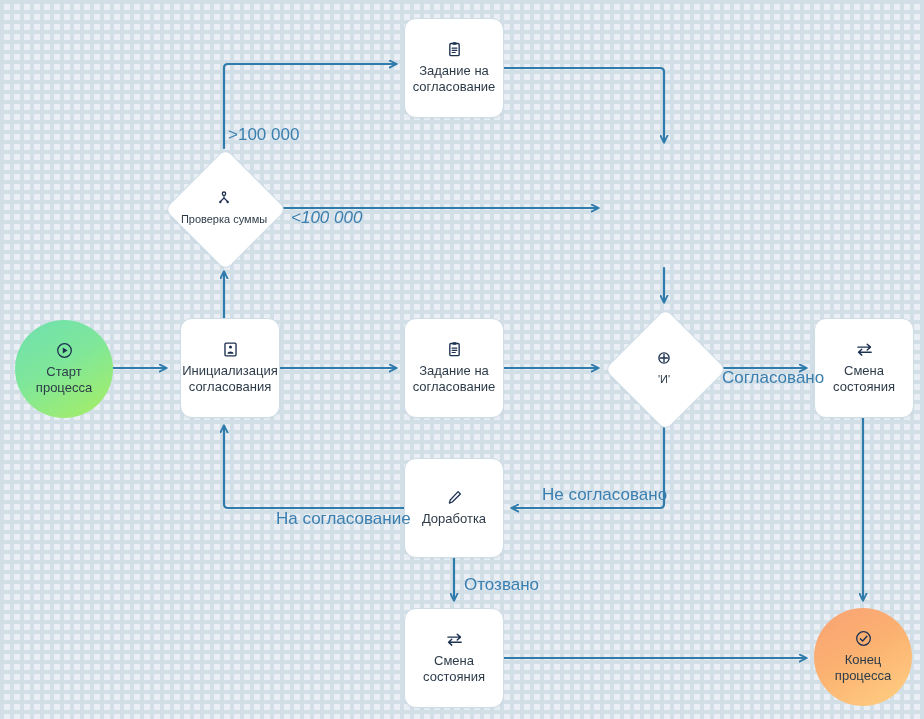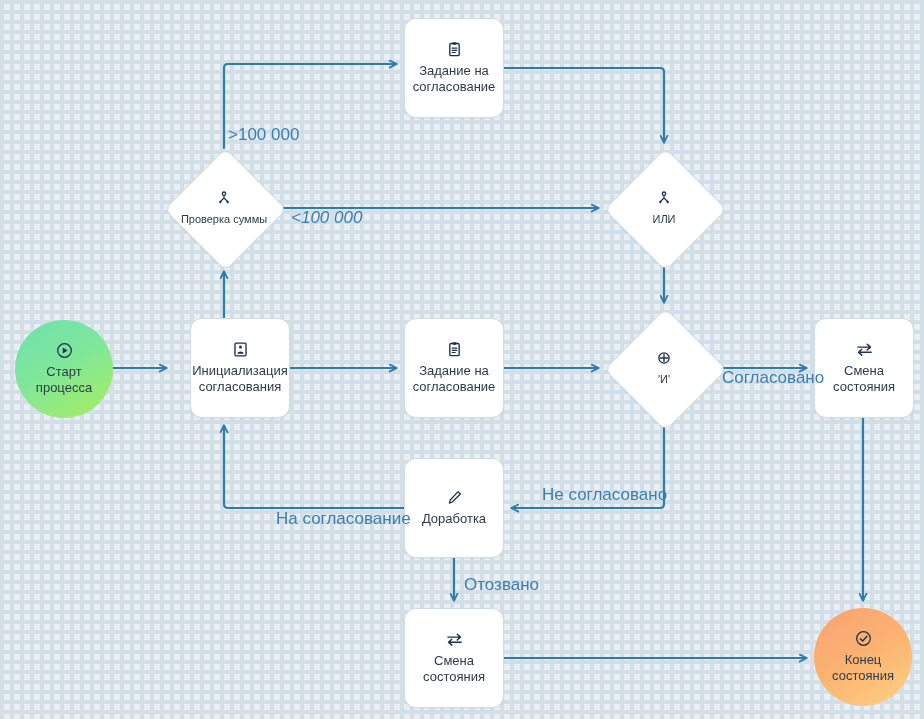--- a/index.html
+++ b/index.html
@@ -155,21 +155,21 @@
     <span class="nicon">
       <svg width="17" height="17" viewBox="0 0 20 20">
         <circle cx="10" cy="10" r="8" fill="none" stroke="#1c3050" stroke-width="1.5"></circle>
         <path d="M8,6.4 L13.6,10 L8,13.6 Z" fill="#1c3050"></path>
       </svg>
     </span>
     <span class="label">Старт
 процесса</span>
   </div>
 
-  <div class="node box" style="left:190px; top:318px;">
+  <div class="node box" style="left:180px; top:318px;">
     <span class="nicon">
       <svg width="17" height="17" viewBox="0 0 20 20">
         <rect x="3.5" y="2.5" width="13" height="15" rx="1.2" fill="none" stroke="#1c3050" stroke-width="1.6"></rect>
         <circle cx="10" cy="7" r="1.8" fill="#1c3050"></circle>
         <path d="M6.3,15 C6.8,11.6 13.2,11.6 13.7,15 Z" fill="#1c3050"></path>
       </svg>
     </span>
     <span class="label">Инициализация
 согласования</span>
   </div>
@@ -206,34 +206,20 @@
       <svg width="17" height="17" viewBox="0 0 20 20">
         <rect x="4.5" y="3" width="11" height="14.2" rx="1.4" fill="none" stroke="#1c3050" stroke-width="1.6"></rect>
         <rect x="7.6" y="1.6" width="4.8" height="2.8" rx="0.8" fill="#1c3050"></rect>
         <path d="M7.2,8.4 H12.8 M7.2,11 H12.8 M7.2,13.6 H11" stroke="#1c3050" stroke-width="1.3" stroke-linecap="round"></path>
       </svg>
     </span>
     <span class="label">Задание на
 согласование</span>
   </div>
 
-  <div class="diamond-wrap" style="left:604px; top:148px;">
-    <div class="diamond-shape"></div>
-    <div class="diamond-content">
-      <span class="nicon">
-        <svg width="16" height="16" viewBox="0 0 20 20">
-          <circle cx="10" cy="4.6" r="2.1" fill="none" stroke="#1c3050" stroke-width="1.6"></circle>
-          <path d="M10,6.7 L10,10 M10,10 L5.8,14 M10,10 L14.2,14" fill="none" stroke="#1c3050" stroke-width="1.5"></path>
-          <circle cx="5.4" cy="15" r="1.5" fill="#1c3050"></circle>
-          <circle cx="14.6" cy="15" r="1.5" fill="#1c3050"></circle>
-        </svg>
-      </span>
-      <span class="label">ИЛИ</span>
-    </div>
-  </div>
 
   <div class="diamond-wrap" style="left:604px; top:308px;">
     <div class="diamond-shape"></div>
     <div class="diamond-content">
       <span class="nicon">
         <svg width="16" height="16" viewBox="0 0 20 20">
           <circle cx="10" cy="10" r="6.4" fill="none" stroke="#1c3050" stroke-width="1.7"></circle>
           <path d="M10,5.4 V14.6 M5.4,10 H14.6" stroke="#1c3050" stroke-width="1.7" stroke-linecap="round"></path>
         </svg>
       </span>
@@ -273,21 +259,21 @@
   </div>
 
   <div class="node circle end" style="left:814px; top:608px;">
     <span class="nicon">
       <svg width="17" height="17" viewBox="0 0 20 20">
         <circle cx="10" cy="10" r="8" fill="none" stroke="#1c3050" stroke-width="1.5"></circle>
         <path d="M6.2,10.2 L9,13 L14,7.4" fill="none" stroke="#1c3050" stroke-width="1.6" stroke-linecap="round" stroke-linejoin="round"></path>
       </svg>
     </span>
     <span class="label">Конец
-состояния</span>
+процесса</span>
   </div>
 
   <div class="edge-label" style="left:228px; top:128px;">&gt;100 000</div>
   <div class="edge-label" style="left:291px; top:211px;font-style:italic;">&lt;100 000</div>
   <div class="edge-label" style="left:722px; top:371px;">Согласовано</div>
   <div class="edge-label" style="left:542px; top:488px;">Не согласовано</div>
   <div class="edge-label" style="left:276px; top:512px;">На согласование</div>
   <div class="edge-label" style="left:464px; top:578px;">Отозвано</div>
 </div>
 

